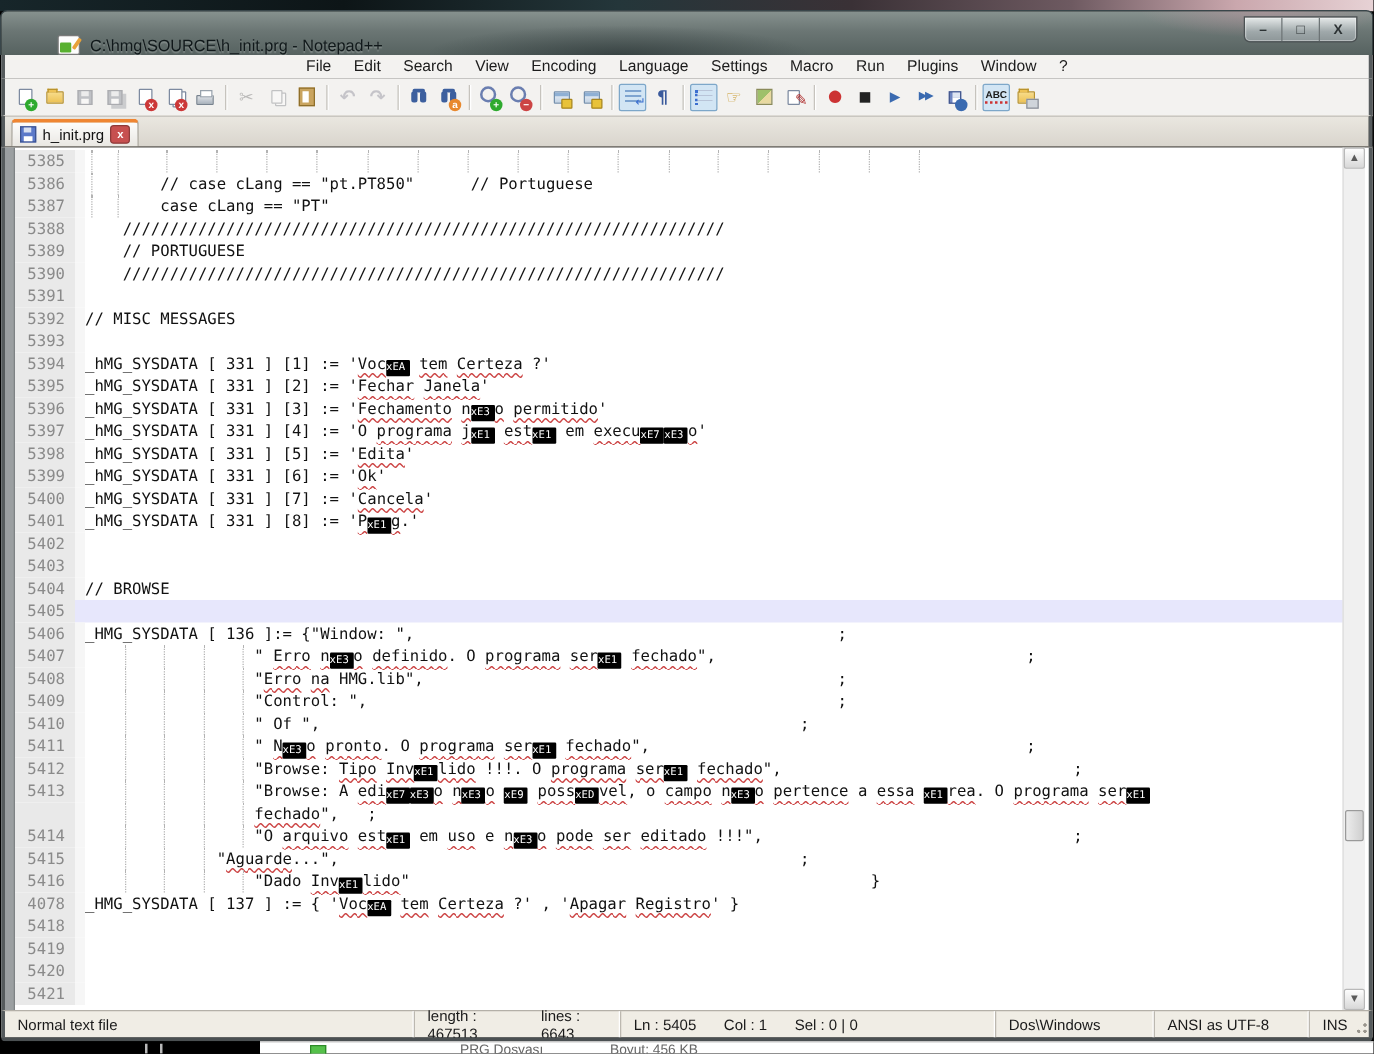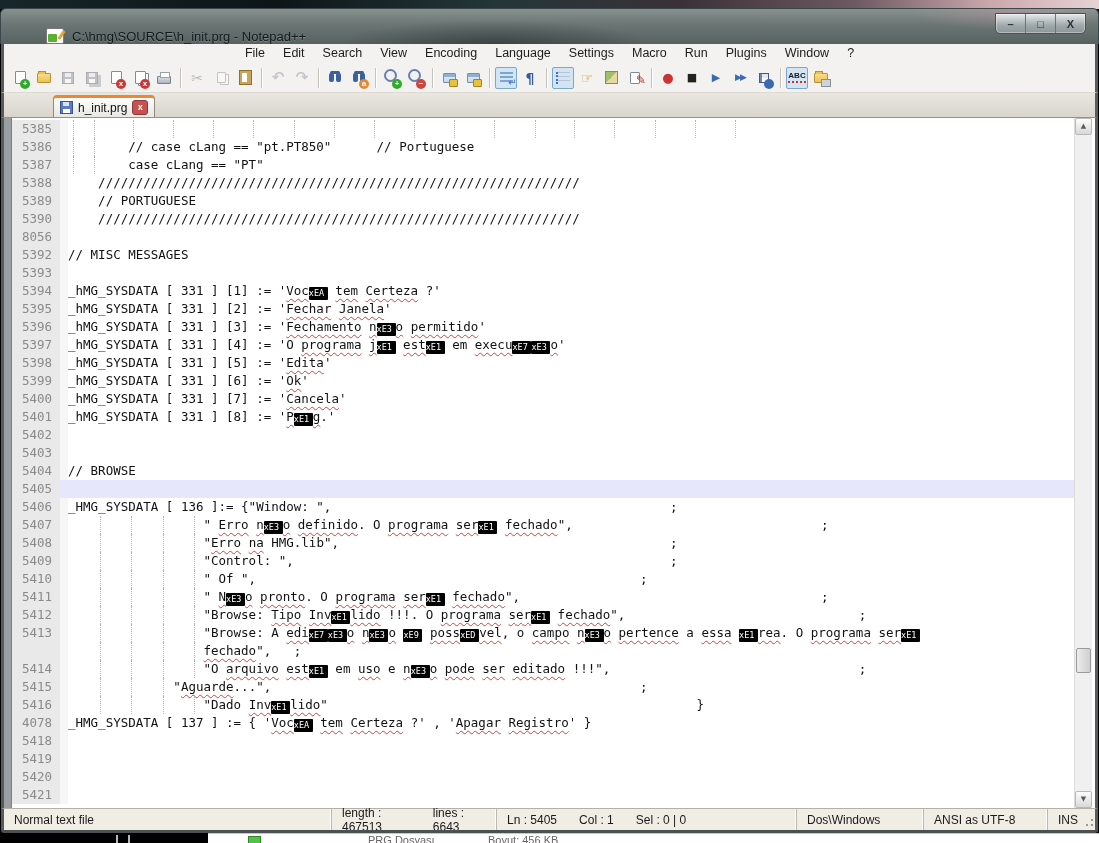--- a/index.html
+++ b/index.html
@@ -52,21 +52,21 @@
   .lock{position:absolute;right:2px;bottom:2px;width:7px;height:6px;background:#e8c23a;border:1px solid #a8851c;border-radius:1px;}
   .map{width:13px;height:13px;border:1px solid #8a8a5a;background:linear-gradient(135deg,#9ec06a 0 50%,#e8d9a0 50% 100%);box-sizing:border-box;}
   .indg{width:12px;height:12px;border-left:2px dotted #3c6fd0;background:repeating-linear-gradient(#b8c4d8 0 1px,transparent 1px 4px);}
   .wrapic{width:13px;height:11px;background:repeating-linear-gradient(#7ea4d0 0 2px,transparent 2px 4px);position:relative;}
   .wrapic::after{content:'↵';position:absolute;right:-4px;bottom:-5px;color:#3c6fd0;font-size:10px;font-family:"DejaVu Sans",sans-serif;}
   .abc{font:bold 8px/8px "Liberation Sans",sans-serif;color:#1a1a1a;border-bottom:2px dotted #c33;padding-bottom:1px;}
   .chip{position:absolute;right:1px;bottom:2px;width:8px;height:6px;background:#cfd4da;border:1px solid #8a9098;}
   
   .tabbar{position:absolute;left:1px;top:93px;width:1097px;height:25px;background:linear-gradient(#eae7e0,#d9d5cd);border-left:3px solid #565b5d;border-right:3px solid #565b5d;box-sizing:border-box;border-bottom:1px solid #96928a;}
   .tab{position:absolute;left:5px;top:2px;height:22px;box-sizing:border-box;display:flex;align-items:center;gap:5px;padding:0 6px;
-    background:linear-gradient(#fdfdfc,#e9e7e2);border:1px solid #8f8b83;border-bottom:none;border-top:3px solid #ef8633;border-radius:4px 4px 0 0;margin-left:44px;}
+    background:linear-gradient(#fdfdfc,#e9e7e2);border:1px solid #8f8b83;border-bottom:none;border-top:3px solid #ef8633;border-radius:4px 4px 0 0;}
   .tab-label{font-size:12px;color:#111;}
   .tab-floppy{width:13px;height:13px;background:#5b79c9;border:1px solid #3c5390;position:relative;box-sizing:border-box;flex:none;}
   .tab-floppy::before{content:'';position:absolute;left:2px;top:0;width:6px;height:4px;background:#d8e0f0;}
   .tab-floppy::after{content:'';position:absolute;left:2px;bottom:0;width:7px;height:4px;background:#fff;}
   .tab-close{width:14px;height:13px;background:#c75050;border:1px solid #8e3a3a;border-radius:3px;color:#fff;font:bold 9px/13px "Liberation Sans",sans-serif;text-align:center;flex:none;}
   
   .editor{position:absolute;left:1px;top:118px;width:1097px;height:690px;background:#fff;border-left:3px solid #565b5d;border-right:3px solid #565b5d;box-sizing:border-box;overflow:hidden;
     font-family:"DejaVu Sans Mono","Liberation Mono",monospace;font-size:12.5px;}
   .strip{position:absolute;left:0;top:0;bottom:0;width:7px;background:#9b9fa1;border-right:1px solid #7e8284;}
   .rows{position:absolute;left:8px;top:2px;right:17px;}
@@ -288,21 +288,21 @@
           <span class="ln">5389</span>
           <span class="lm"></span>
           <span class="code"><span class="t">    // PORTUGUESE</span></span>
         </div>
         <div class="row">
           <span class="ln">5390</span>
           <span class="lm"></span>
           <span class="code"><span class="t">    ////////////////////////////////////////////////////////////////</span></span>
         </div>
         <div class="row">
-          <span class="ln">8056</span>
+          <span class="ln">5391</span>
           <span class="lm"></span>
           <span class="code"></span>
         </div>
         <div class="row">
           <span class="ln">5392</span>
           <span class="lm"></span>
           <span class="code"><span class="t">// MISC MESSAGES</span></span>
         </div>
         <div class="row">
           <span class="ln">5393</span>

